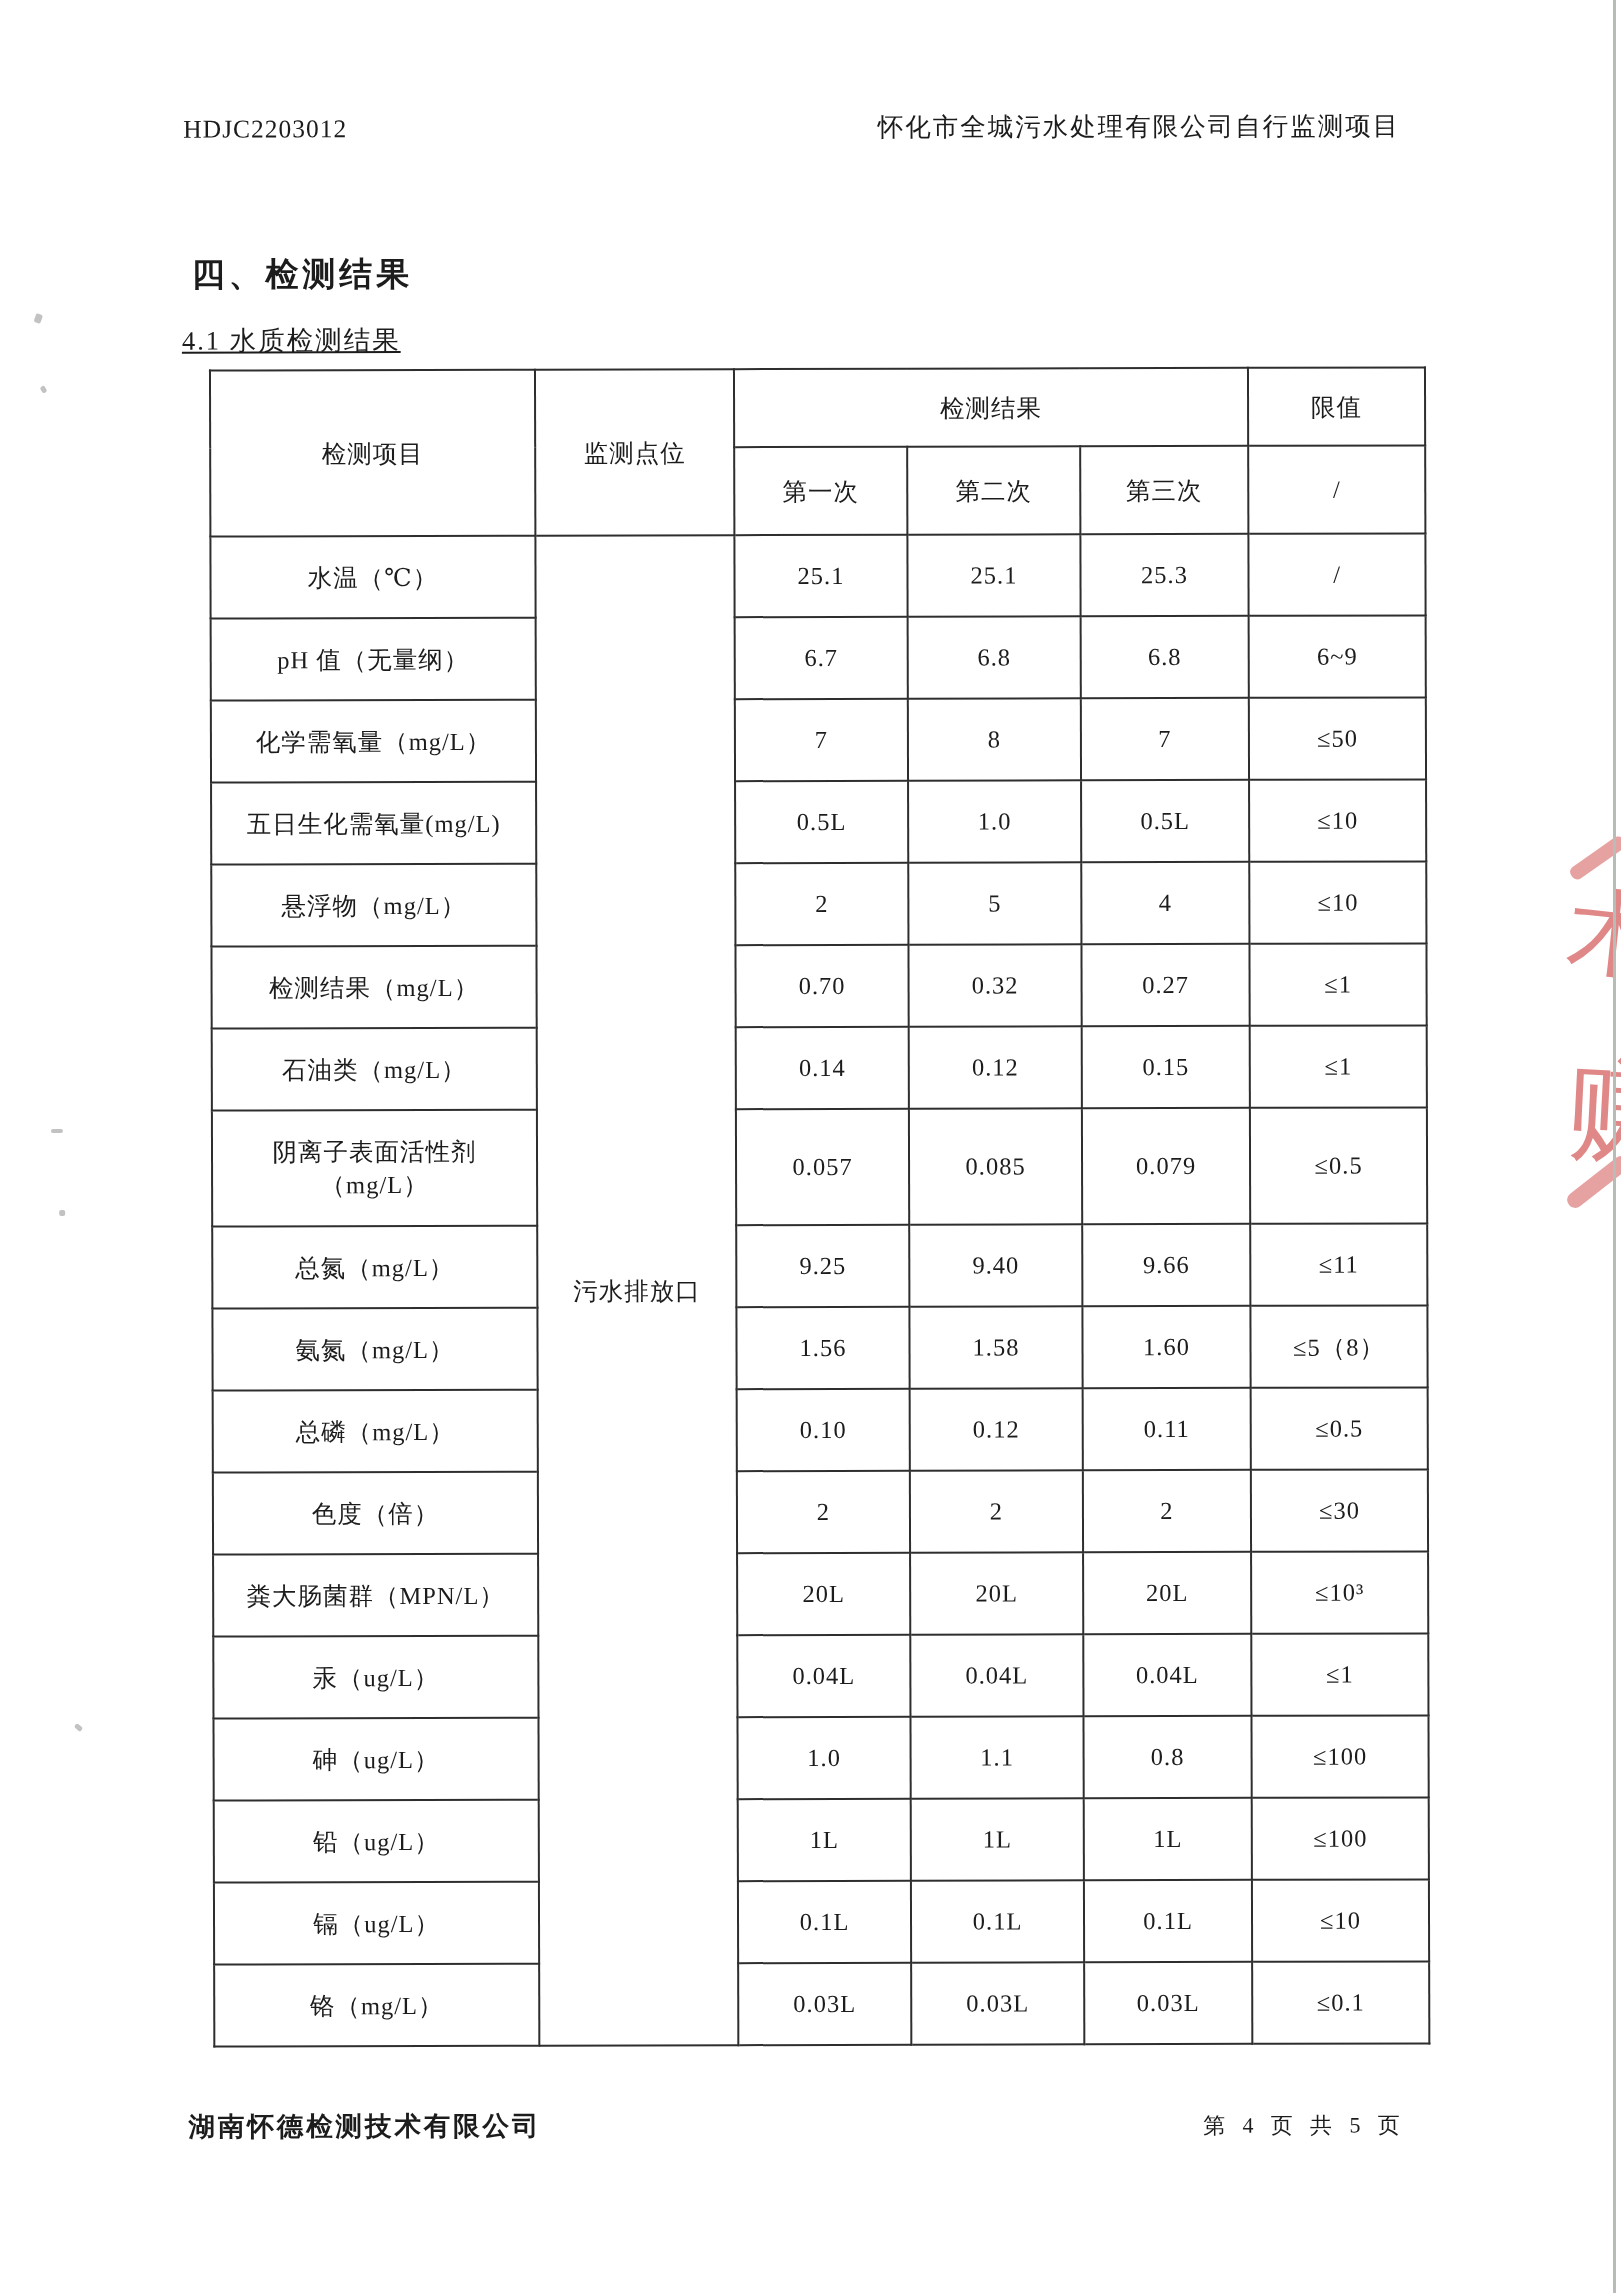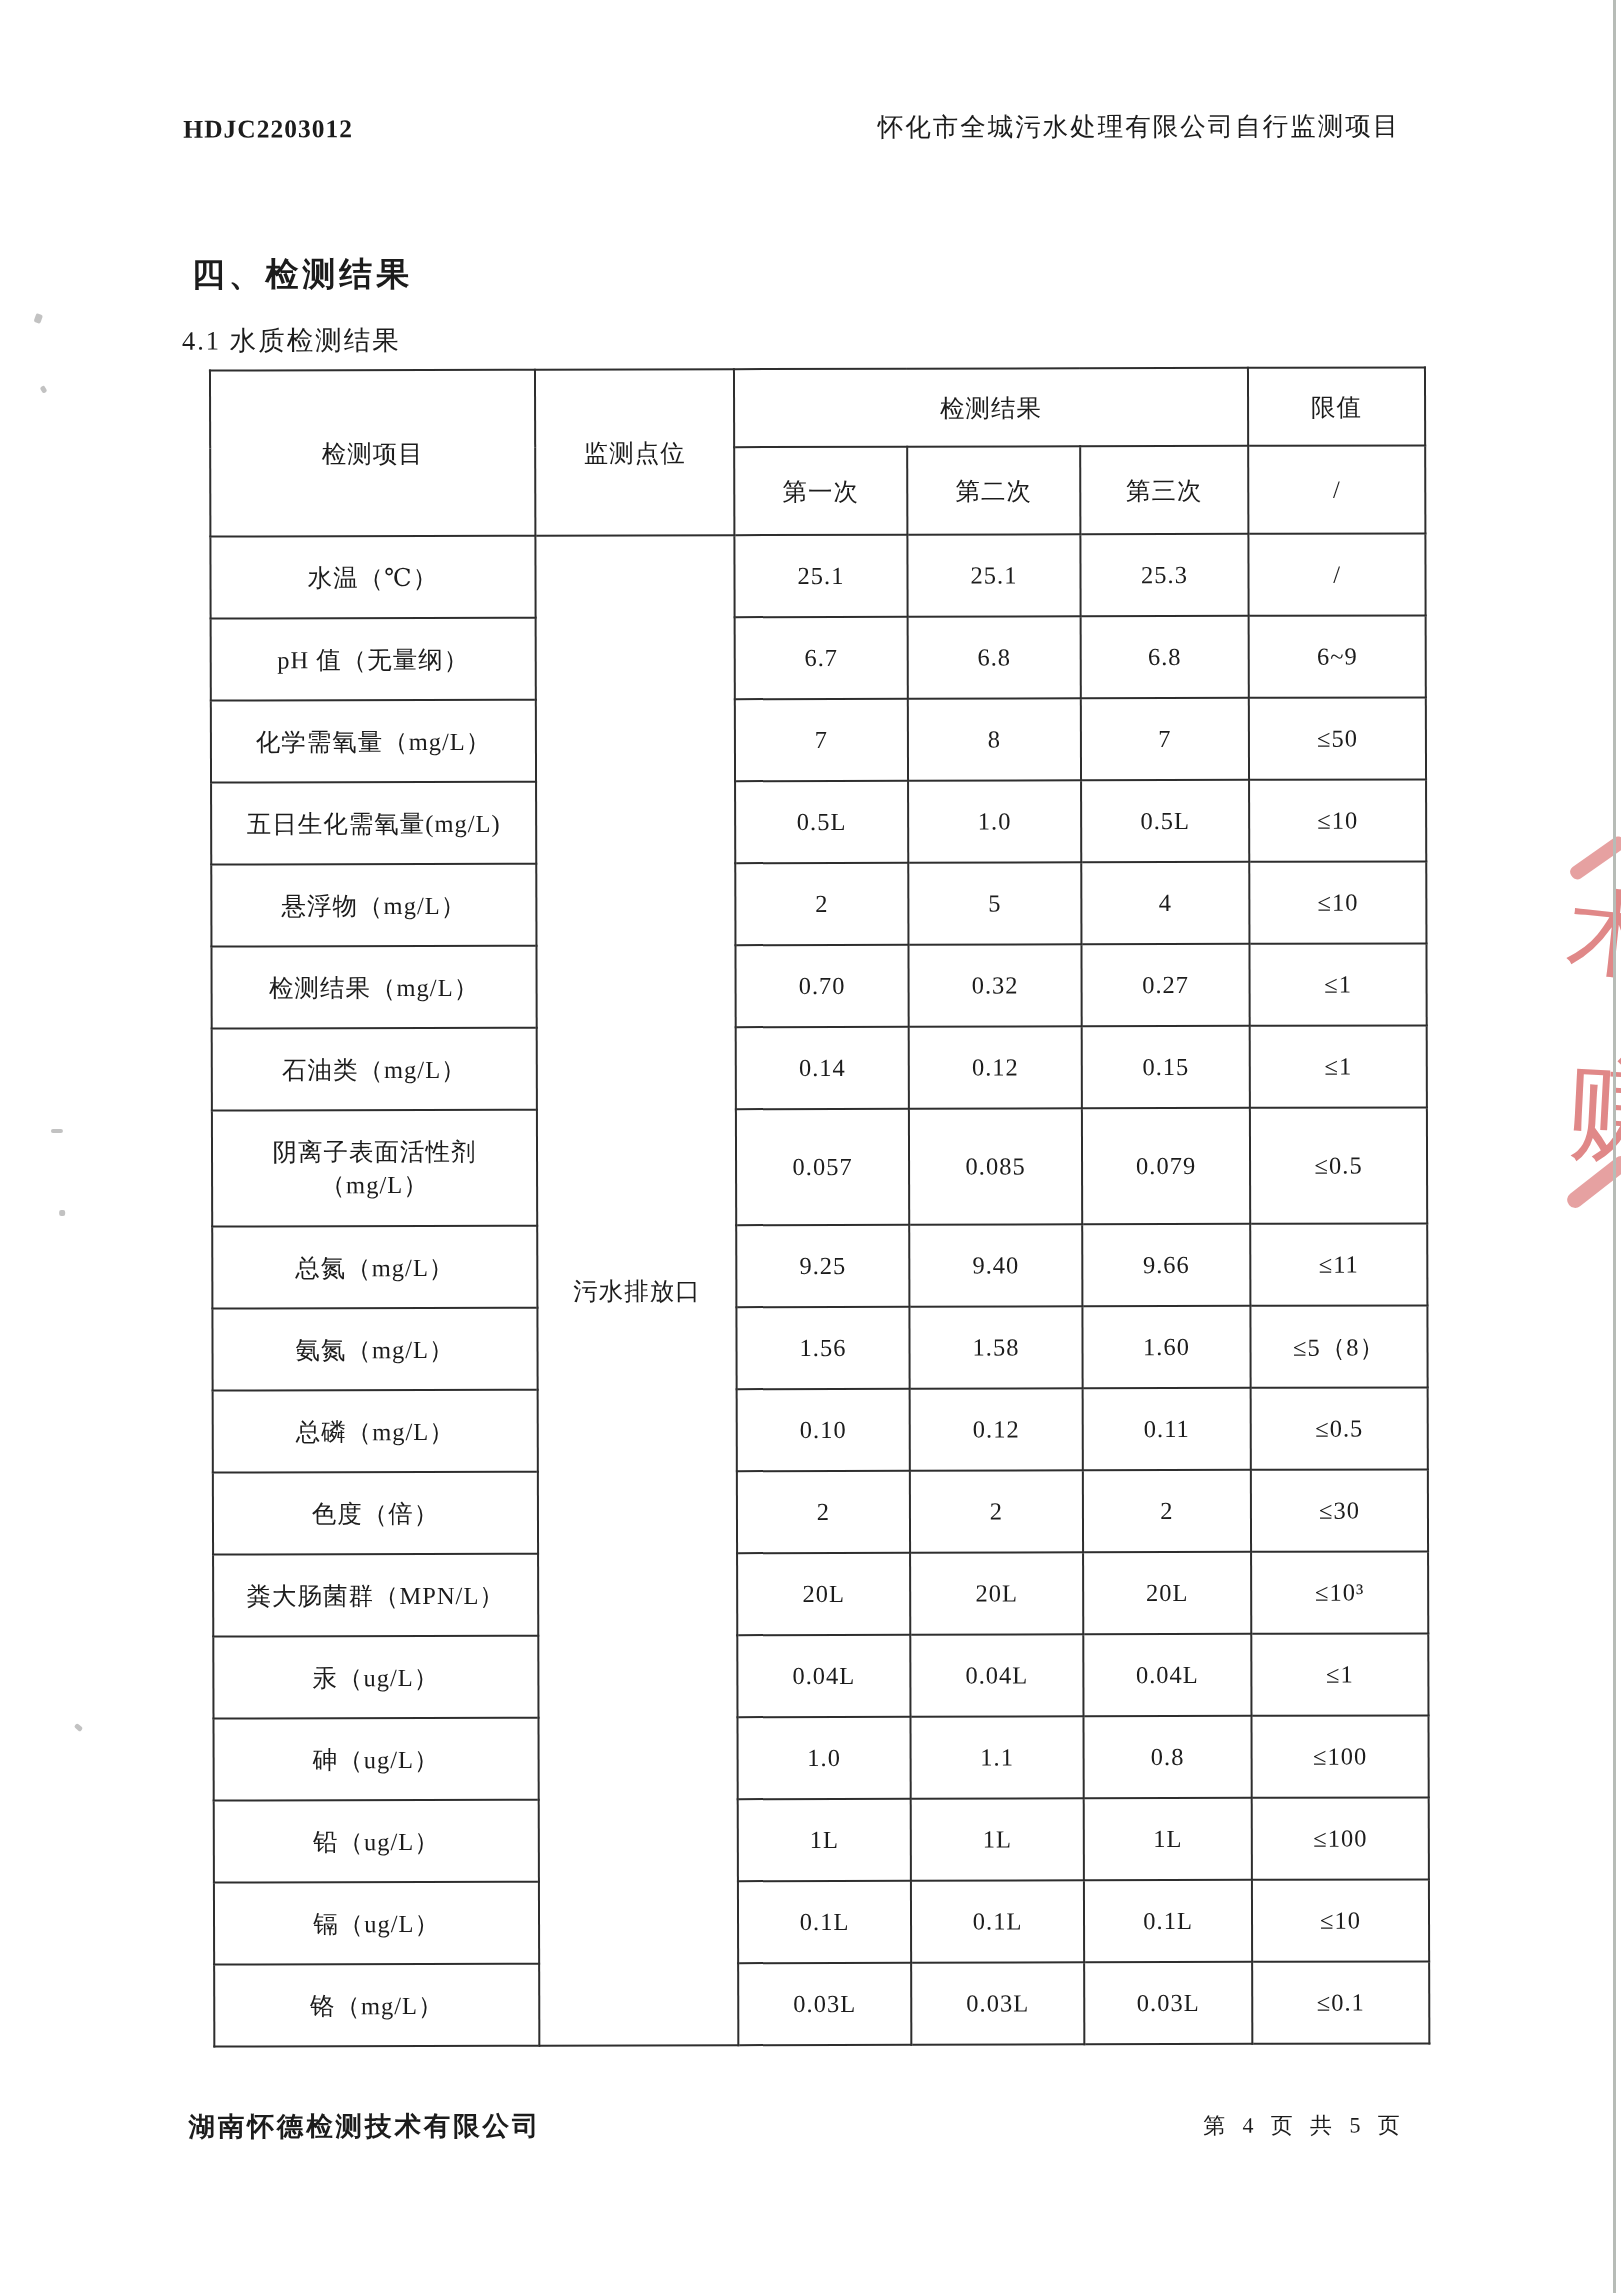--- a/index.html
+++ b/index.html
@@ -28,41 +28,42 @@
     position: absolute;
     top: 110px;
     left: 186px;
     right: 218px;
     display: flex;
     justify-content: space-between;
     align-items: baseline;
     font-size: 25.5px;
     letter-spacing: 1px;
   }
-  .page-header .hdr-left  { font-family: "Liberation Serif", "DejaVu Serif", serif; font-weight: bold; }
+  .page-header .hdr-left  { font-family: "Liberation Serif", "DejaVu Serif", serif; }
   .page-header .hdr-right { letter-spacing: 2px; }
 
   
   .section-title {
     position: absolute;
     top: 243px;
     left: 186px;
     margin: 8px;
     font-size: 33px;
     font-weight: bold;
     letter-spacing: 3.9px;
   }
   .subsection-title {
     position: absolute;
     top: 321px;
     left: 184px;
     margin: 0;
     font-size: 26.5px;
     font-weight: normal;
     letter-spacing: 2px;
+    text-decoration: underline;
   }
 
   
   .table-wrap {
     position: absolute;
     top: 368px;
     left: 211px;
     width: 1215px;
   }
   table.results {

